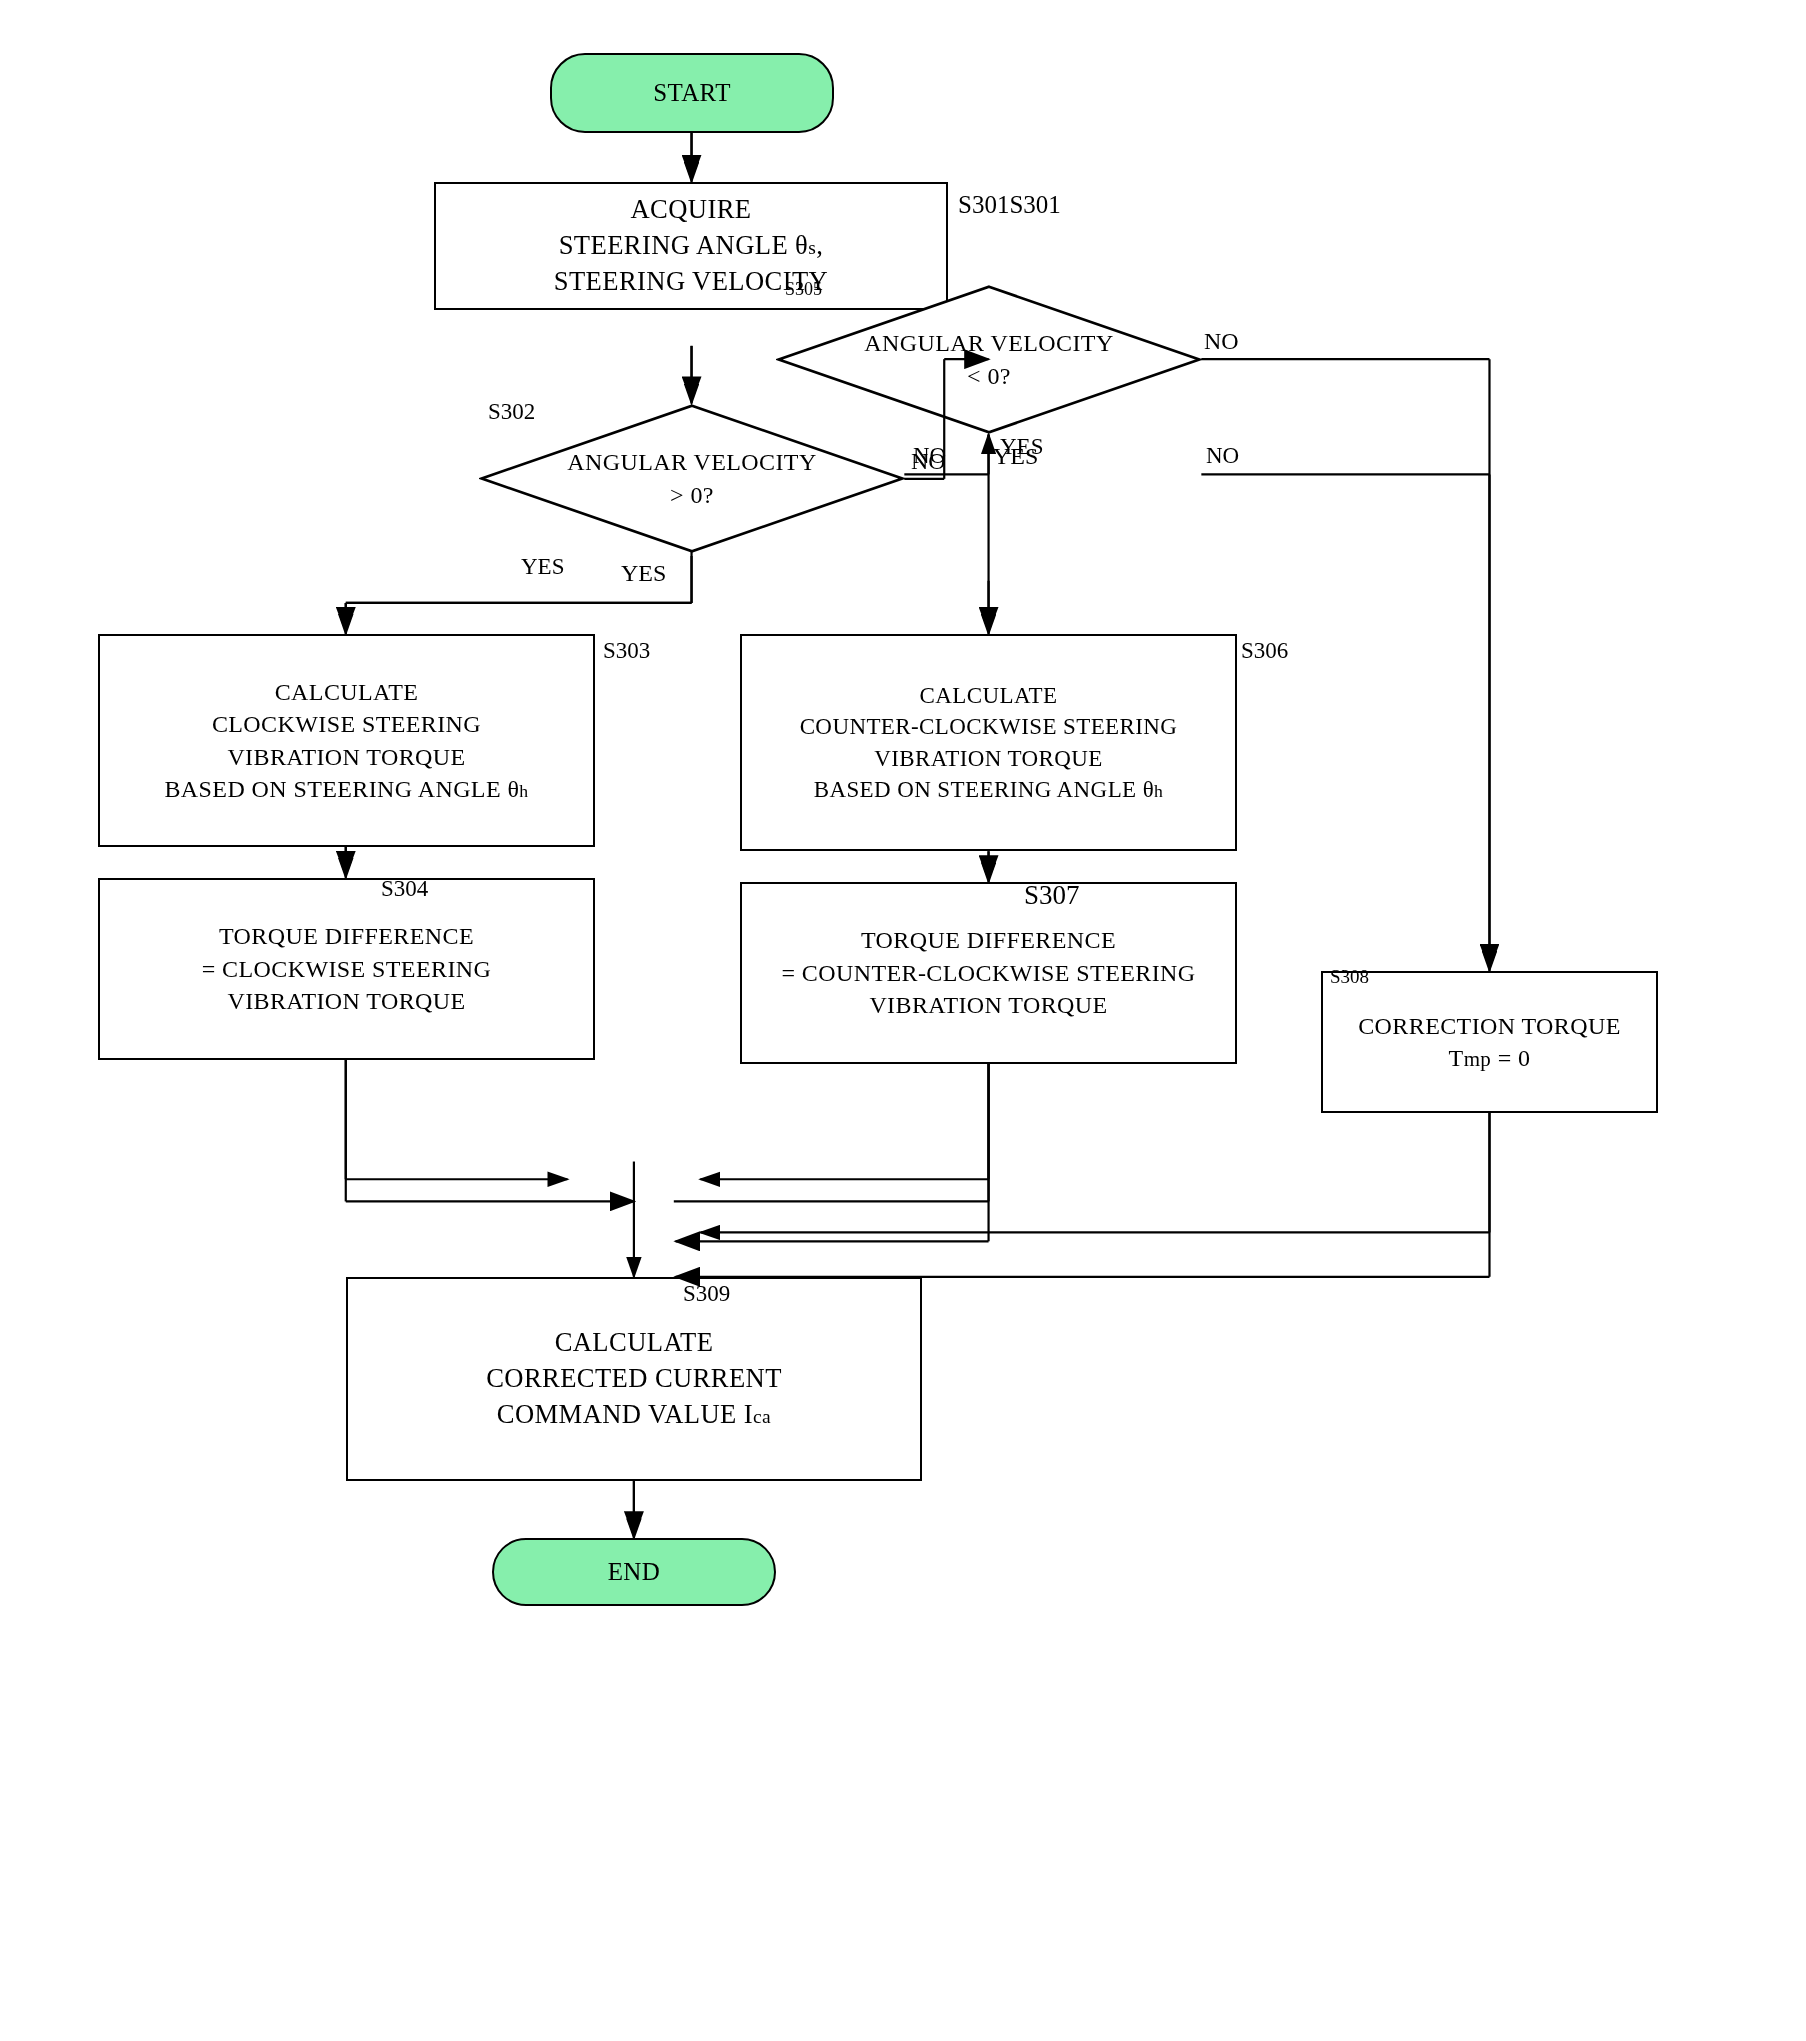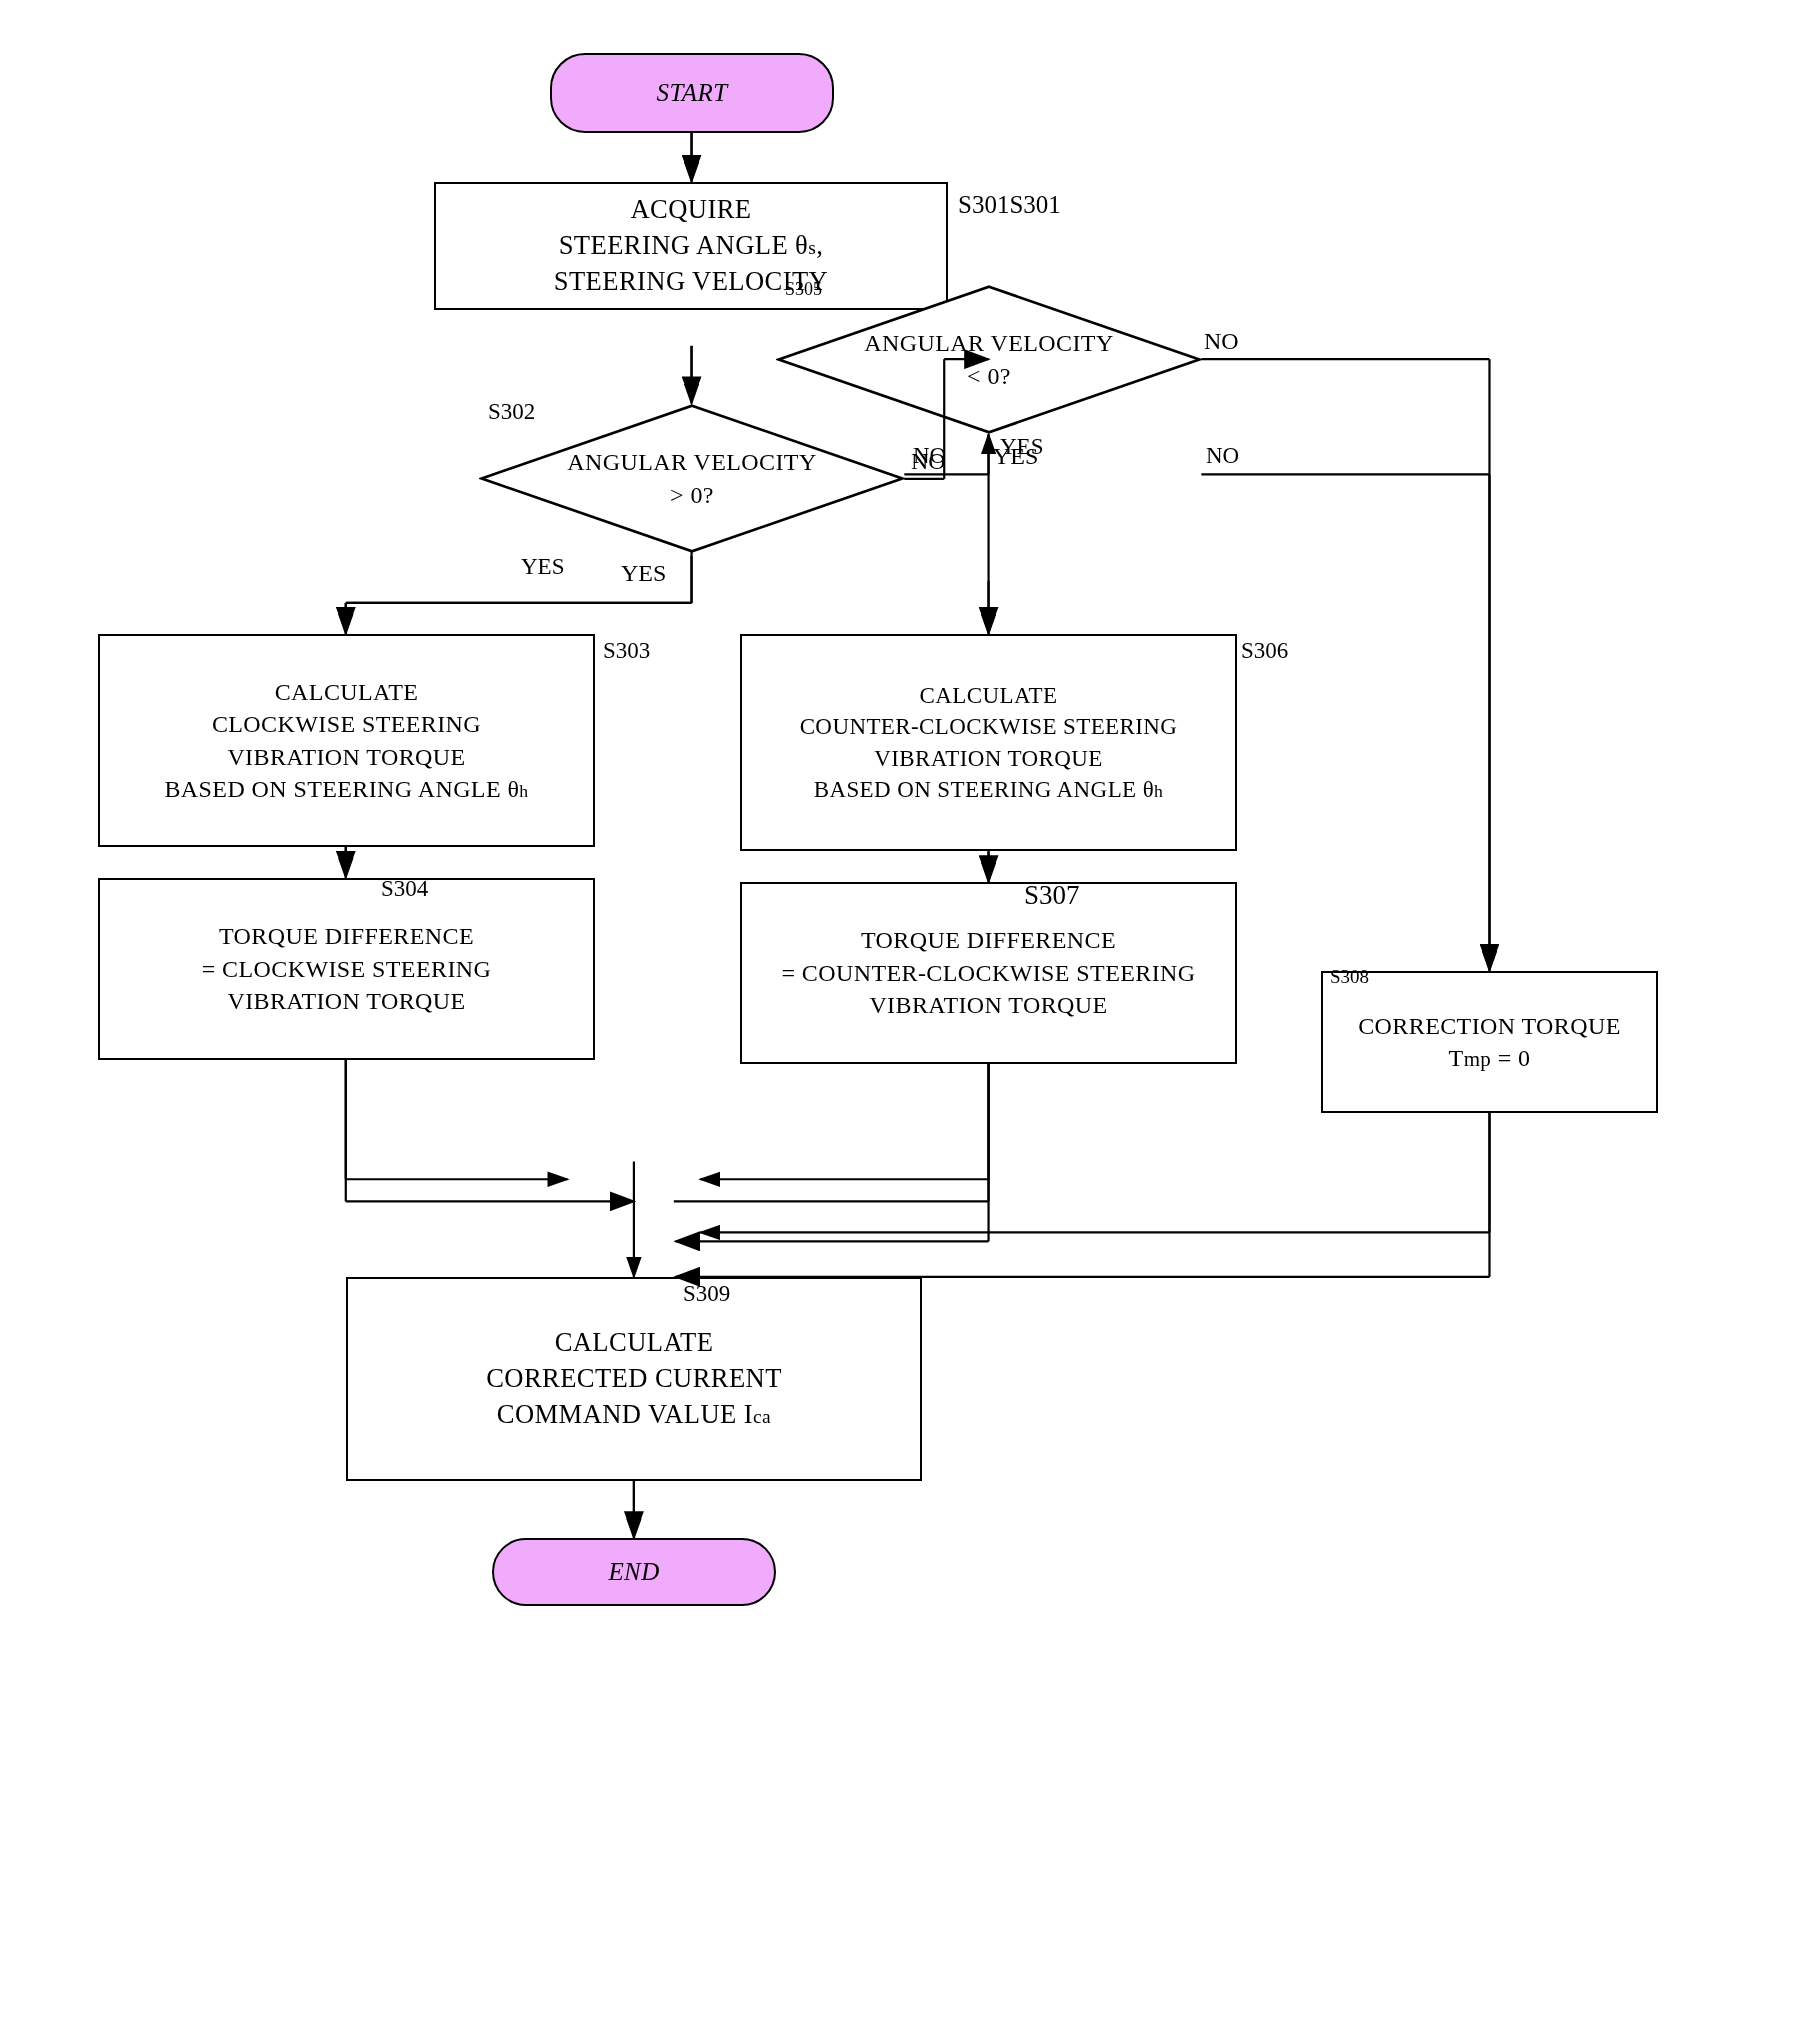--- a/index.html
+++ b/index.html
@@ -24,22 +24,21 @@
       position: absolute;
       display: flex;
       align-items: center;
       justify-content: center;
       text-align: center;
     }
 
     .rounded-rect {
       border: 2.7px solid #000;
       border-radius: 35px;
-      background: #f0abfc;
-      font-style: italic;
+      background: #86efac;
     }
 
     .rect {
       border: 2.7px solid #000;
       background: #fff;
     }
 
     .diamond-container {
       position: absolute;
     }

